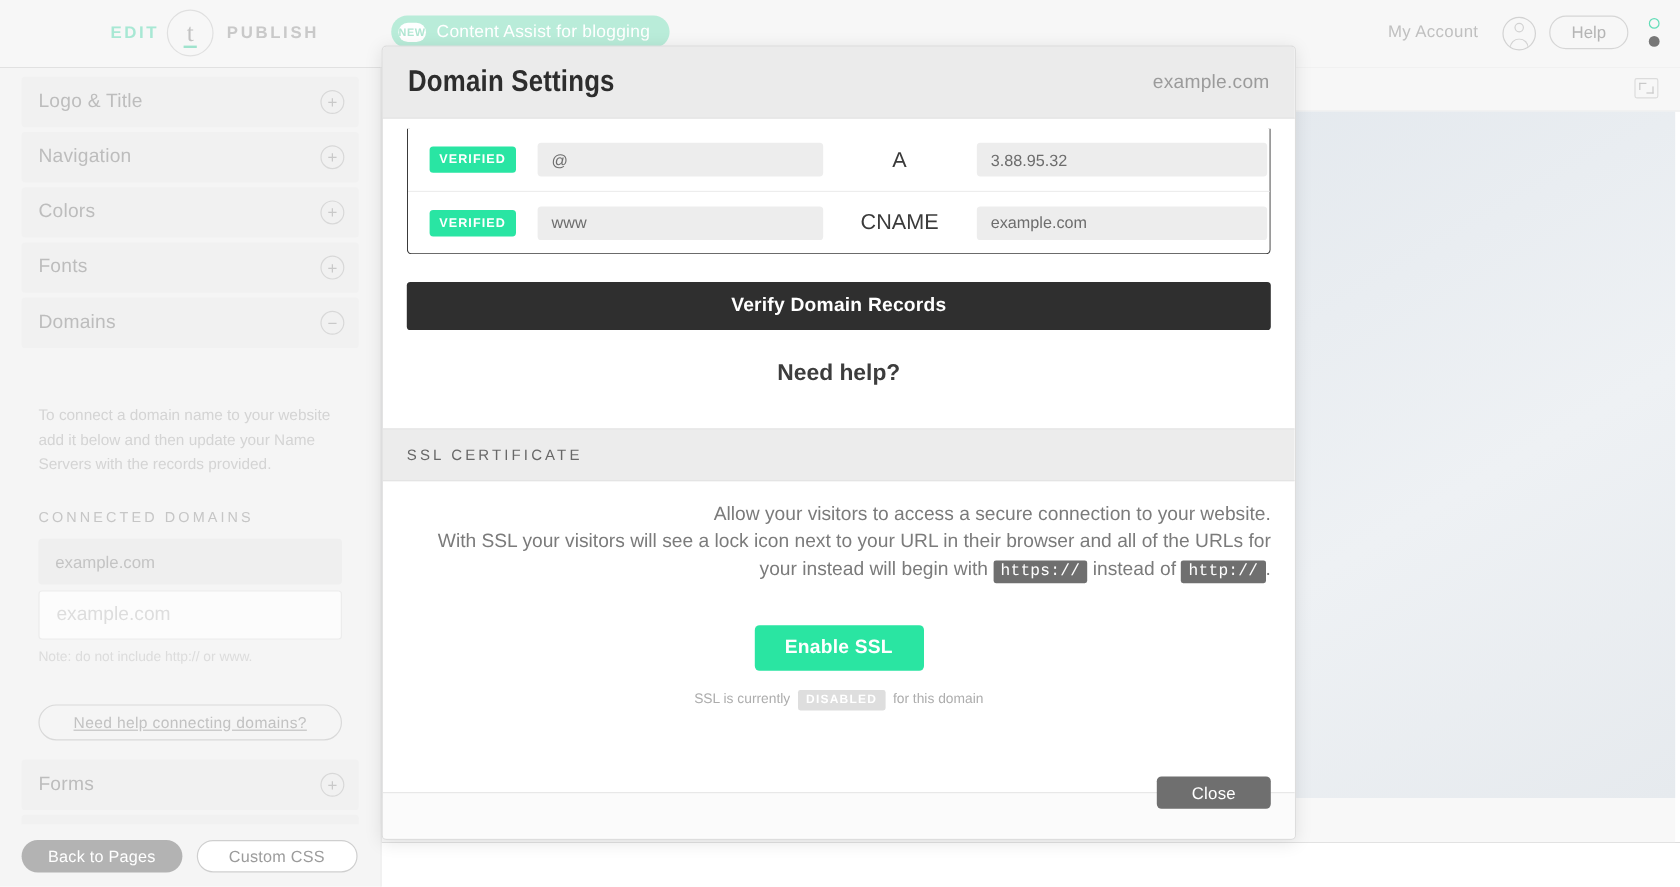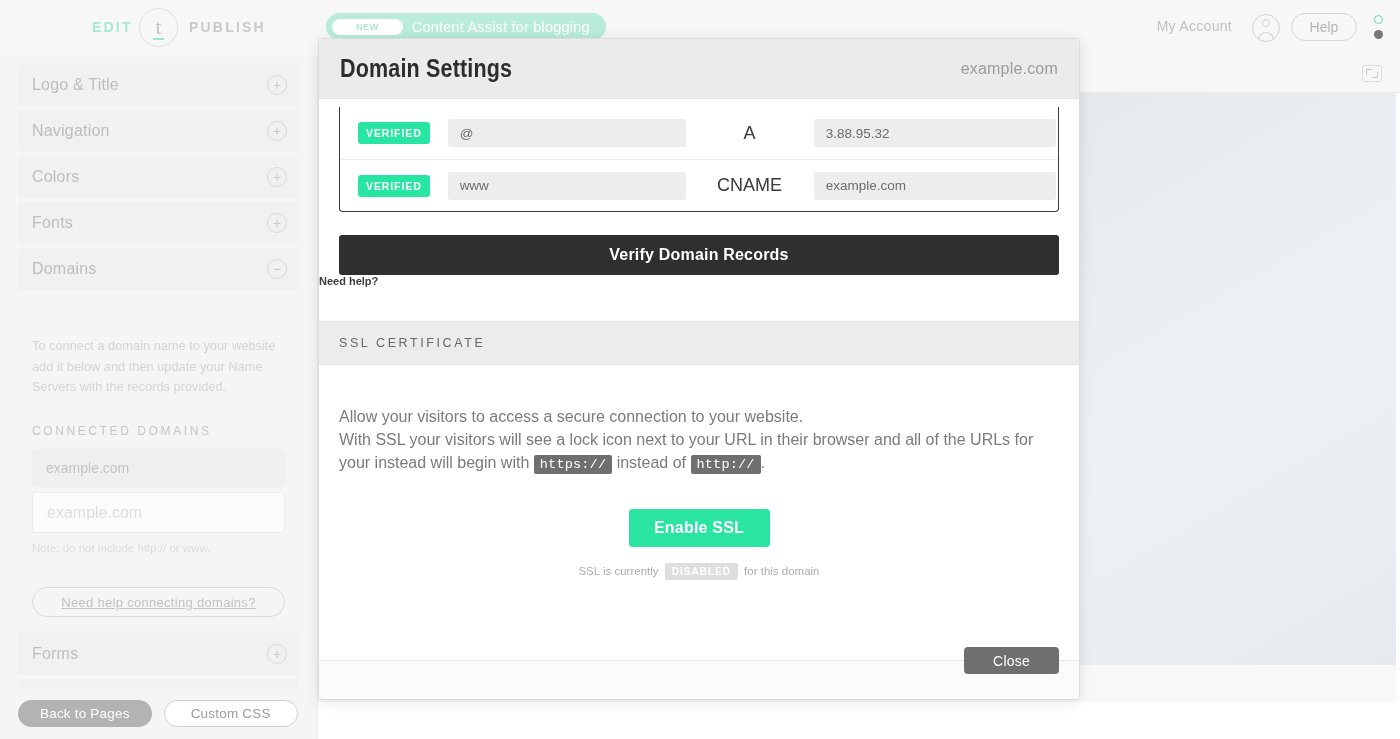--- a/index.html
+++ b/index.html
@@ -35,21 +35,21 @@
     position: absolute; left: 189px; top: 19px;
     font-size: 14px; letter-spacing: 2.2px; color: #c9c9c9; font-weight: 600;
   }
   .assist-banner {
     position: absolute; left: 326px; top: 13px; height: 27px;
     background: #b9ecd9; border-radius: 14px;
     display: flex; align-items: center; padding: 0 16px 0 6px;
   }
   .assist-new {
     background: #ffffff; color: #b0e6d2; font-size: 9px; font-weight: 700;
-    letter-spacing: 0.6px; border-radius: 9px; padding: 3px 24px; margin-right: 9px;
+    letter-spacing: 0.6px; border-radius: 9px; padding: 3px 0; margin-right: 9px;
   }
   .assist-text { color: #ffffff; font-size: 14.5px; letter-spacing: 0.2px; }
 
   .my-account {
     position: absolute; right: 168px; top: 18px;
     font-size: 14px; color: #c0c0c0; letter-spacing: 0.3px;
   }
   .avatar-icon {
     position: absolute; right: 120px; top: 14px; width: 28px; height: 28px;
     border: 1.5px solid #d2d2d2; border-radius: 50%;
@@ -237,32 +237,32 @@
     display: flex; align-items: center; padding: 0 12px;
     font-size: 13.5px; color: #6d6d6d; flex: 0 0 auto;
   }
 
   .verify-btn {
     margin: 23px 20px 0 20px; height: 40px; background: #2f2f2f;
     border-radius: 3px; display: flex; align-items: center; justify-content: center;
     color: #ffffff; font-size: 16px; font-weight: 600; letter-spacing: 0.2px;
   }
   .need-help {
-    text-align: left; font-size: 11px;
+    margin-top: 26px; text-align: center; font-size: 19px;
     color: #3d3d3d; font-weight: 600;
   }
 
   .ssl-header {
     margin-top: 34px; height: 44px; background: #ececec;
     border-top: 1px solid #e4e4e4; border-bottom: 1px solid #e4e4e4;
     display: flex; align-items: center; padding: 0 20px;
     font-size: 12.5px; letter-spacing: 2.6px; color: #686868; font-weight: 500;
   }
   .ssl-desc {
-    margin: 40px 20px 0 20px; text-align: left;
+    margin: 16px 20px 0 20px; text-align: right;
     font-size: 16px; line-height: 1.44; color: #7b7b7b;
   }
   .code-chip {
     background: #6f6f6f; color: #ffffff; font-family: "Liberation Mono", monospace;
     font-size: 13.5px; padding: 2px 6px; border-radius: 2px; letter-spacing: 0.2px;
   }
   .enable-ssl {
     margin: 34px auto 0 auto; width: 141px; height: 38px; background: #2ae5a2;
     border-radius: 4px; display: flex; align-items: center; justify-content: center;
     color: #ffffff; font-size: 16px; font-weight: 700; letter-spacing: 0.2px;

